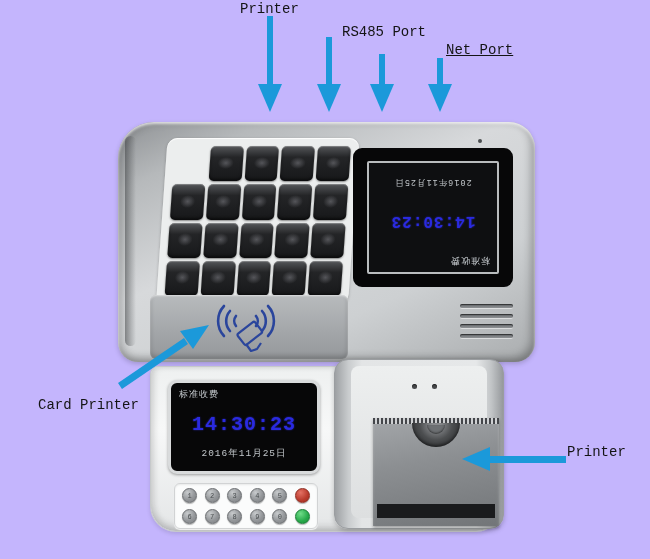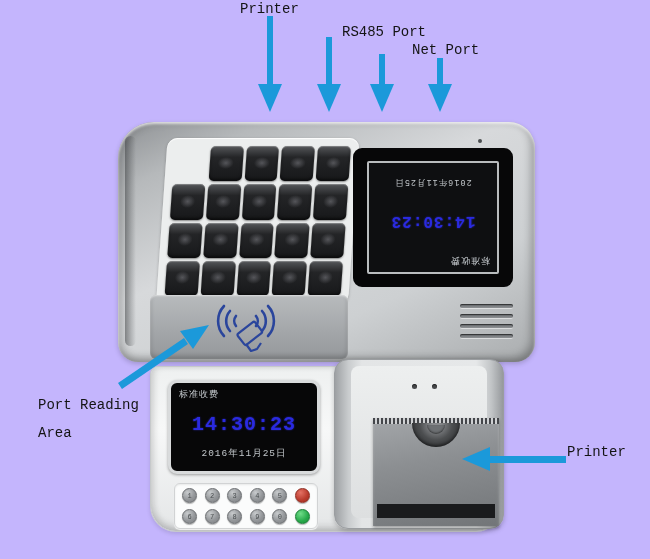--- a/index.html
+++ b/index.html
@@ -112,24 +112,23 @@
     box-shadow:inset 0 -1px 2px rgba(0,0,0,.5);}
   .cover-strip{position:absolute;left:4px;right:4px;bottom:8px;height:14px;background:#1a1b1d;}
 </style>
 </head>
 <body>
 
 <div class="canvas">
 
   <div class="ann" style="left:240px;top:1px;">Printer</div>
   <div class="ann" style="left:342px;top:24px;">RS485 Port</div>
-  <div class="ann" style="left:412px;top:42px;">Net Port</div>
+  <div class="ann" style="left:446px;top:42px;text-decoration:underline;">Net Port</div>
   <div class="ann ann-card" style="left:38px;top:391px;">
-    <div>Port Reading</div>
-    <div>Area</div>
+    <div>Card Printer</div>
   </div>
   <div class="ann" style="left:567px;top:444px;">Printer</div>
 
   <div class="upper-unit">
 
     <div class="keypad-rear">
       <div class="key ghost"></div>
       <div class="key"></div>
       <div class="key"></div>
       <div class="key"></div>

